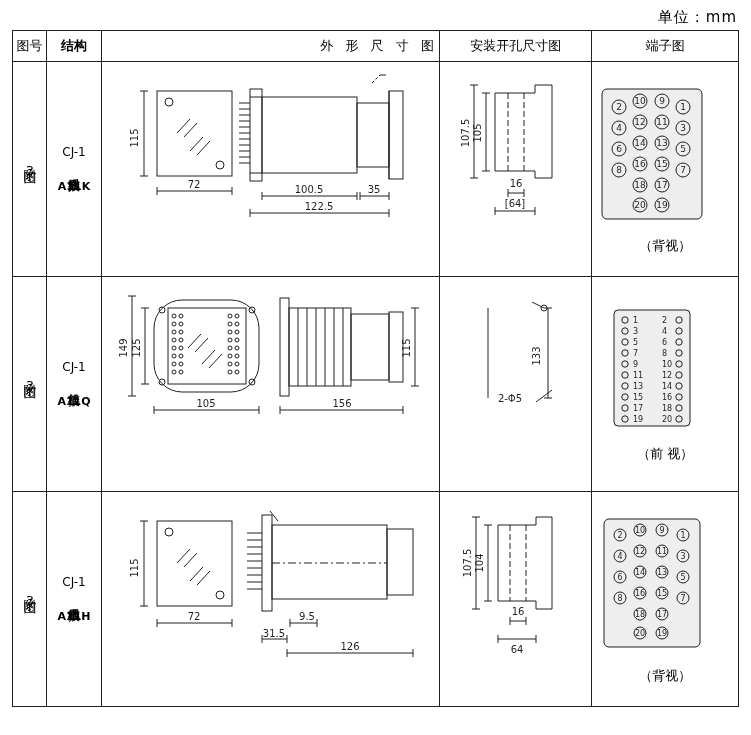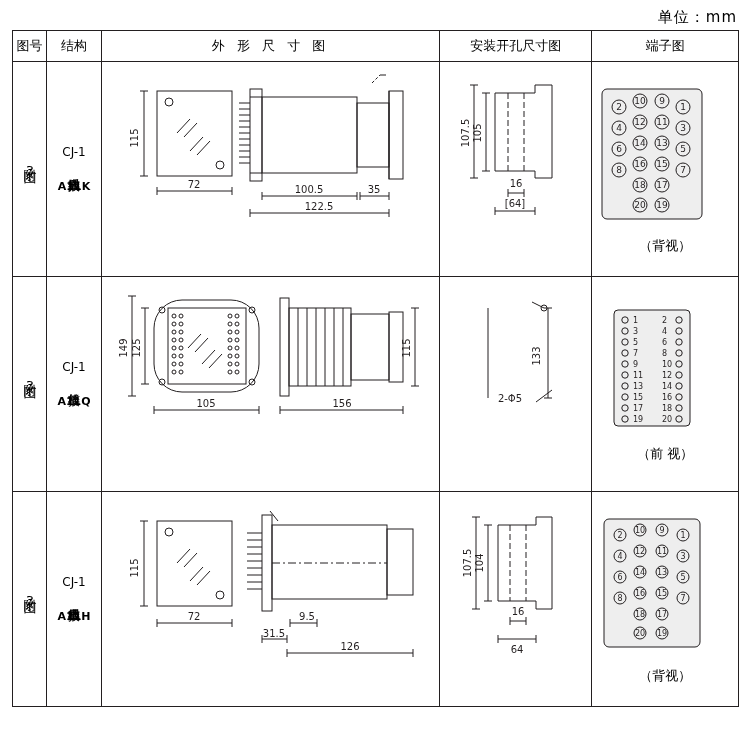--- a/index.html
+++ b/index.html
@@ -2,22 +2,22 @@
 <html><head>
 <meta charset="utf-8">
 <style>
   html,body{margin:0;padding:0;background:#fff;}
   body{width:751px;height:735px;font-family:"DejaVu Sans","Liberation Sans",sans-serif;color:#000;position:relative;}
   .unit{position:absolute;right:14px;top:8px;font-size:15px;letter-spacing:1px;}
   table.main{position:absolute;left:12px;top:30px;width:727px;border-collapse:collapse;border-radius:21px;}
   table.main th, table.main td{border:1px solid #231f20;}
   thead th{height:28px;font-weight:normal;font-size:13px;}
   .c1{width:34px;}
-  .c2{width:58px;}
-  .c3{width:335px;}
+  .c2{width:58px;font-weight:bold;}
+  .c3{width:335px;text-align:right;}
   .c4{width:150px;margin-top:47px;}
   .c5{width:150px;}
   .hdr-sp{letter-spacing:4px;}
   td.cell{vertical-align:middle;text-align:center;position:relative;padding:0;}
   .rowbody{height:215px;}
   .vtext{writing-mode:vertical-rl;text-orientation:upright;font-size:13px;line-height:20px;letter-spacing:2px;margin:0 auto;}
   .struct{font-size:12px;line-height:17px;text-align:center;}
   .struct .code{font-size:11px;font-weight:bold;}
   .struct .vert{writing-mode:vertical-rl;text-orientation:upright;display:inline-block;margin:4px 0;line-height:16px;}
   svg{display:block;}

